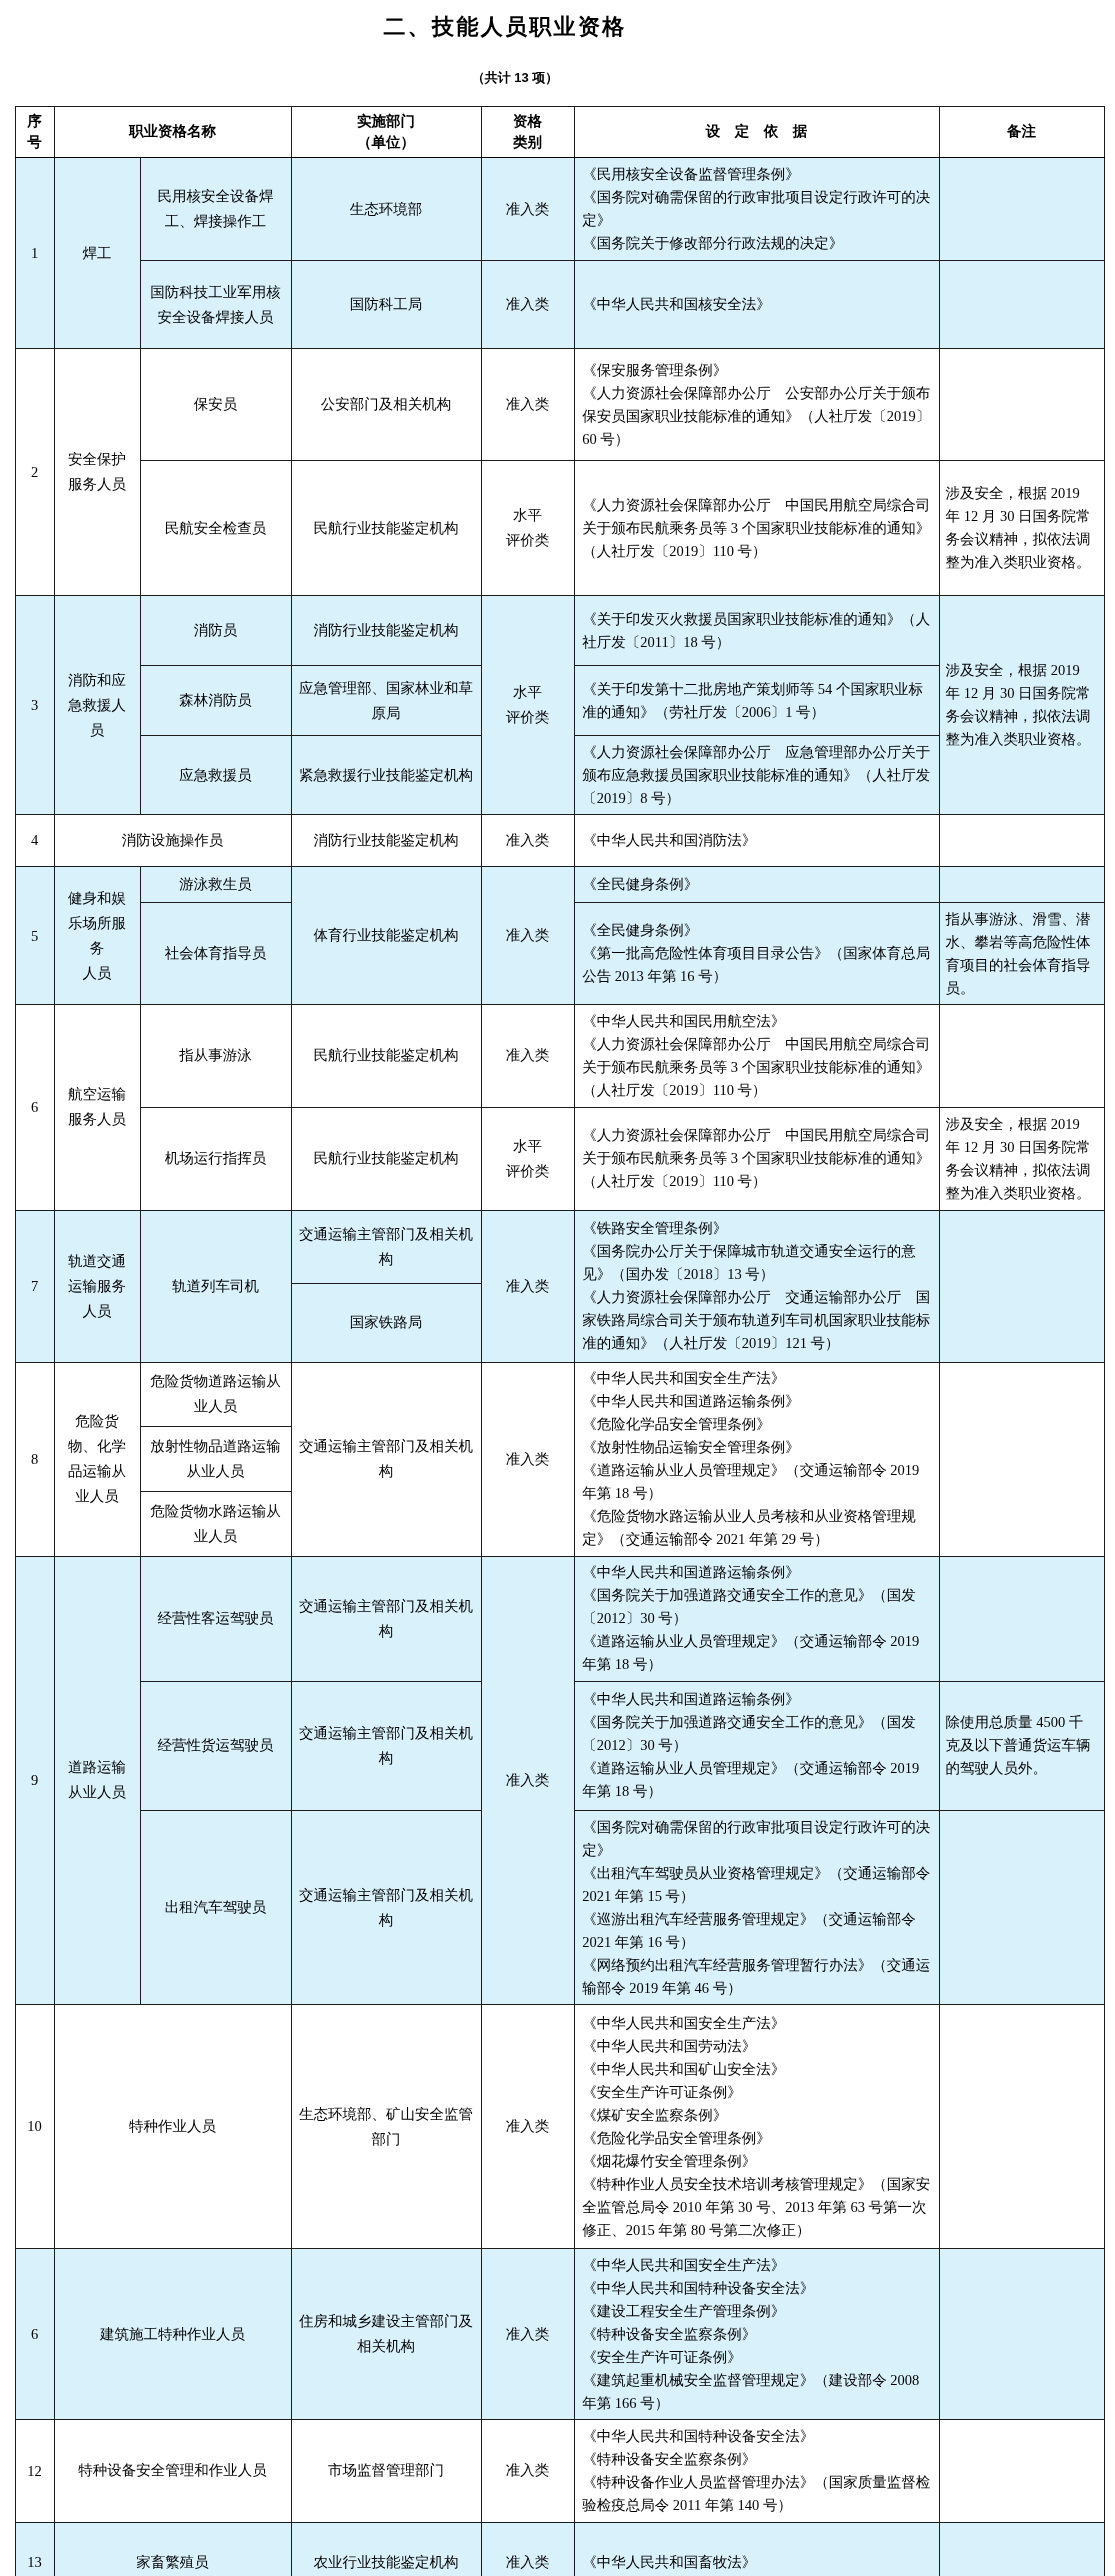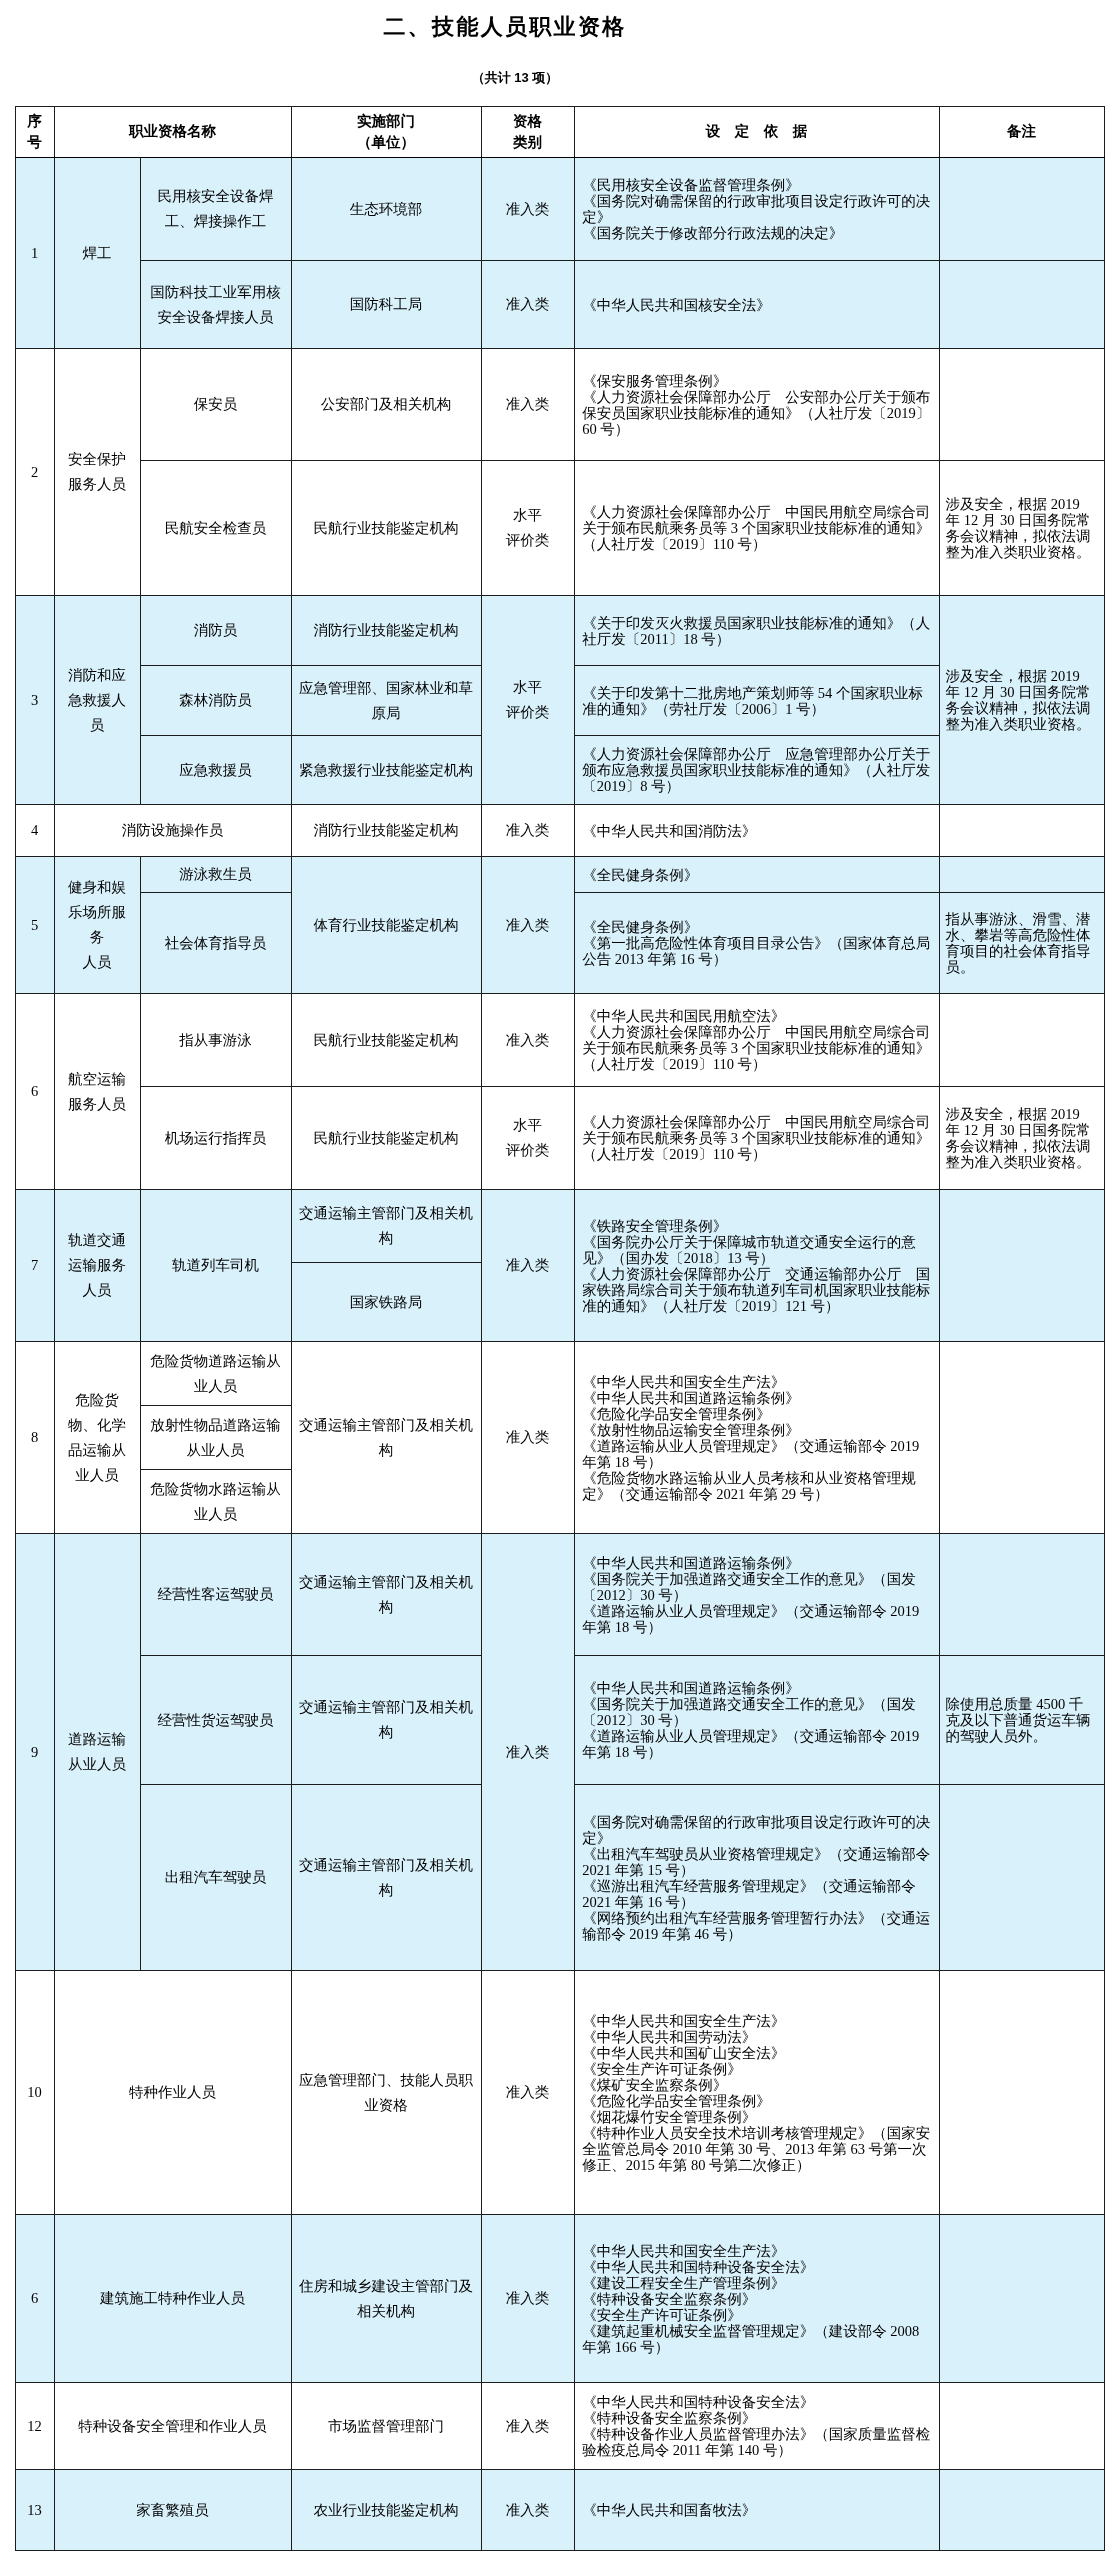--- a/index.html
+++ b/index.html
@@ -29,21 +29,21 @@
     padding: 3.1px 4.6px; word-break: break-word;
   }
   thead td {
     font-family: "Liberation Sans", "DejaVu Sans", sans-serif;
     font-weight: bold; white-space: pre-line; line-height: 21.4px;
     border-bottom: 1.5px solid #000; background: #ffffff;
   }
   tr.top td { border-top: 1.5px solid #000; }
   tr.blue td { background: var(--row-blue, #d9f1fb); }
   td.basis, td.remark {
-    text-align: left; white-space: pre-line; line-height: 16px;
+    text-align: left; white-space: pre-line; line-height: 23px;
     padding: 4.6px 7.7px;
   }
   td.remark { padding: 4.6px 6.1px; margin-top: 20px; }
   td.group, td.name, td.cat, td.dept { white-space: pre-line; line-height: 25px; }
   td.group { padding: 3.1px 9.2px; }
 </style>
 </head>
 <body>
 
 <div class="page-title">二、技能人员职业资格</div>
@@ -240,21 +240,21 @@
       <td class="basis">《国务院对确需保留的行政审批项目设定行政许可的决定》
 《出租汽车驾驶员从业资格管理规定》（交通运输部令 2021 年第 15 号）
 《巡游出租汽车经营服务管理规定》（交通运输部令 2021 年第 16 号）
 《网络预约出租汽车经营服务管理暂行办法》（交通运输部令 2019 年第 46 号）</td>
       <td class="remark"></td>
     </tr>
 
     <tr class="top" style="height:244px">
       <td>10</td>
       <td colspan="2" class="name">特种作业人员</td>
-      <td class="dept">应急管理部门、技能人员职业资格</td>
+      <td class="dept">生态环境部、矿山安全监管部门</td>
       <td class="cat">准入类</td>
       <td class="basis">《中华人民共和国安全生产法》
 《中华人民共和国劳动法》
 《中华人民共和国矿山安全法》
 《安全生产许可证条例》
 《煤矿安全监察条例》
 《危险化学品安全管理条例》
 《烟花爆竹安全管理条例》
 《特种作业人员安全技术培训考核管理规定》（国家安全监管总局令 2010 年第 30 号、2013 年第 63 号第一次修正、2015 年第 80 号第二次修正）</td>
       <td class="remark"></td>

